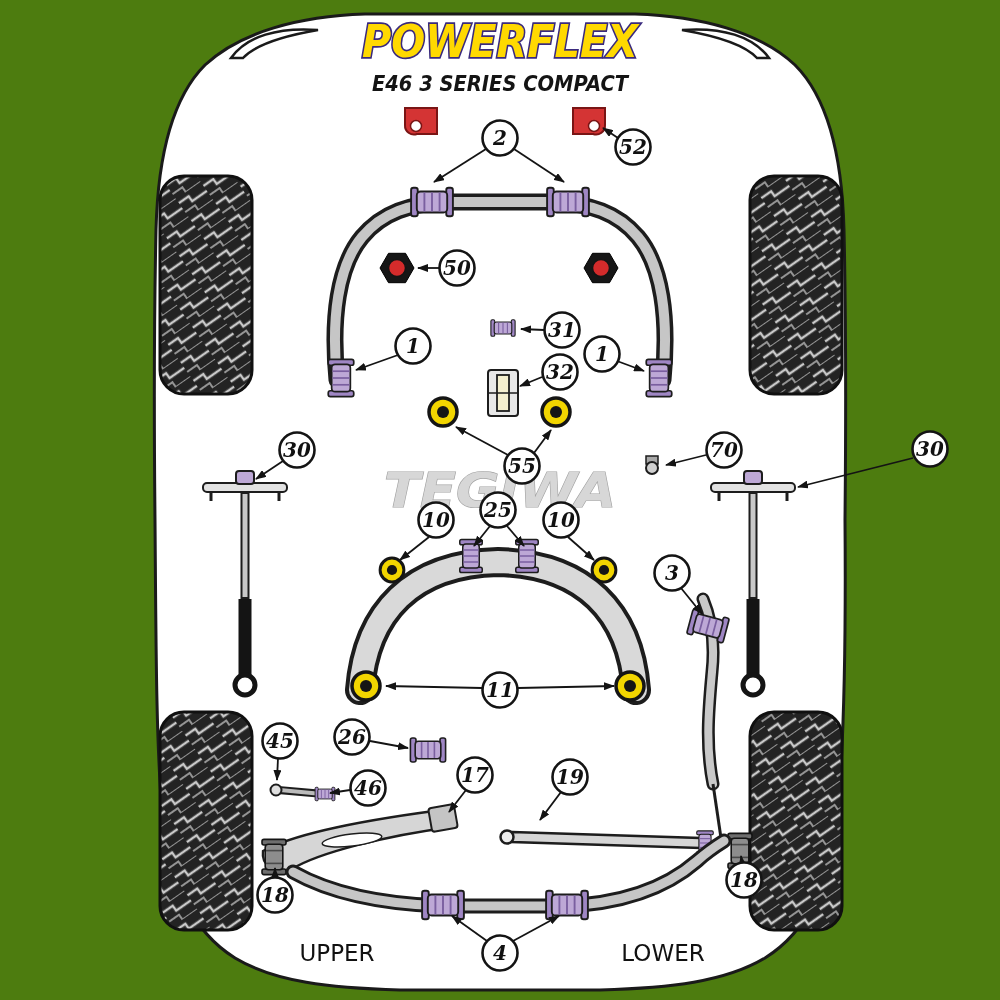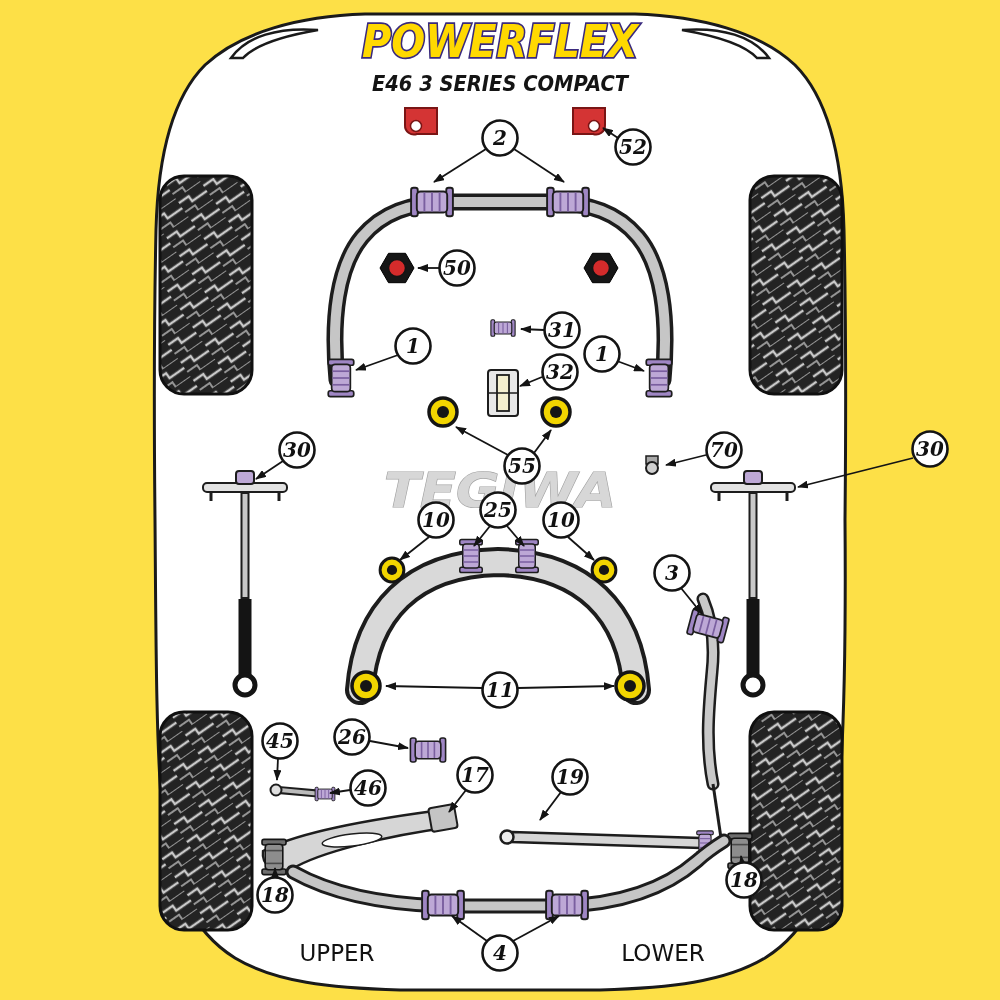--- a/index.html
+++ b/index.html
@@ -1,16 +1,16 @@
 <!DOCTYPE html>
 <html><head>
 <meta charset="utf-8">
 <style>
   html,body{margin:0;padding:0;background:#ffffff;}
-  .stage{position:relative;width:1000px;height:1000px;background:#fde047;overflow:hidden;
+  .stage{position:relative;width:1000px;height:1000px;background:#4d7c0f;overflow:hidden;
          font-family:"DejaVu Sans",sans-serif;}
   svg{display:block;}
 
   .body-outline{fill:#ffffff;stroke:#1a1a1a;stroke-width:3;}
   .fender-crease{fill:#ffffff;stroke:#1a1a1a;stroke-width:2.5;}
   .tire{fill:url(#tread);stroke:#101010;stroke-width:3;}
 
   .bar-outer{fill:none;stroke:#1d1d1d;stroke-width:17;stroke-linecap:round;}
   .bar-inner{fill:none;stroke:#c6c6c6;stroke-width:10;stroke-linecap:round;}
   .frame-outer{fill:none;stroke:#1d1d1d;stroke-width:30;stroke-linecap:round;}

